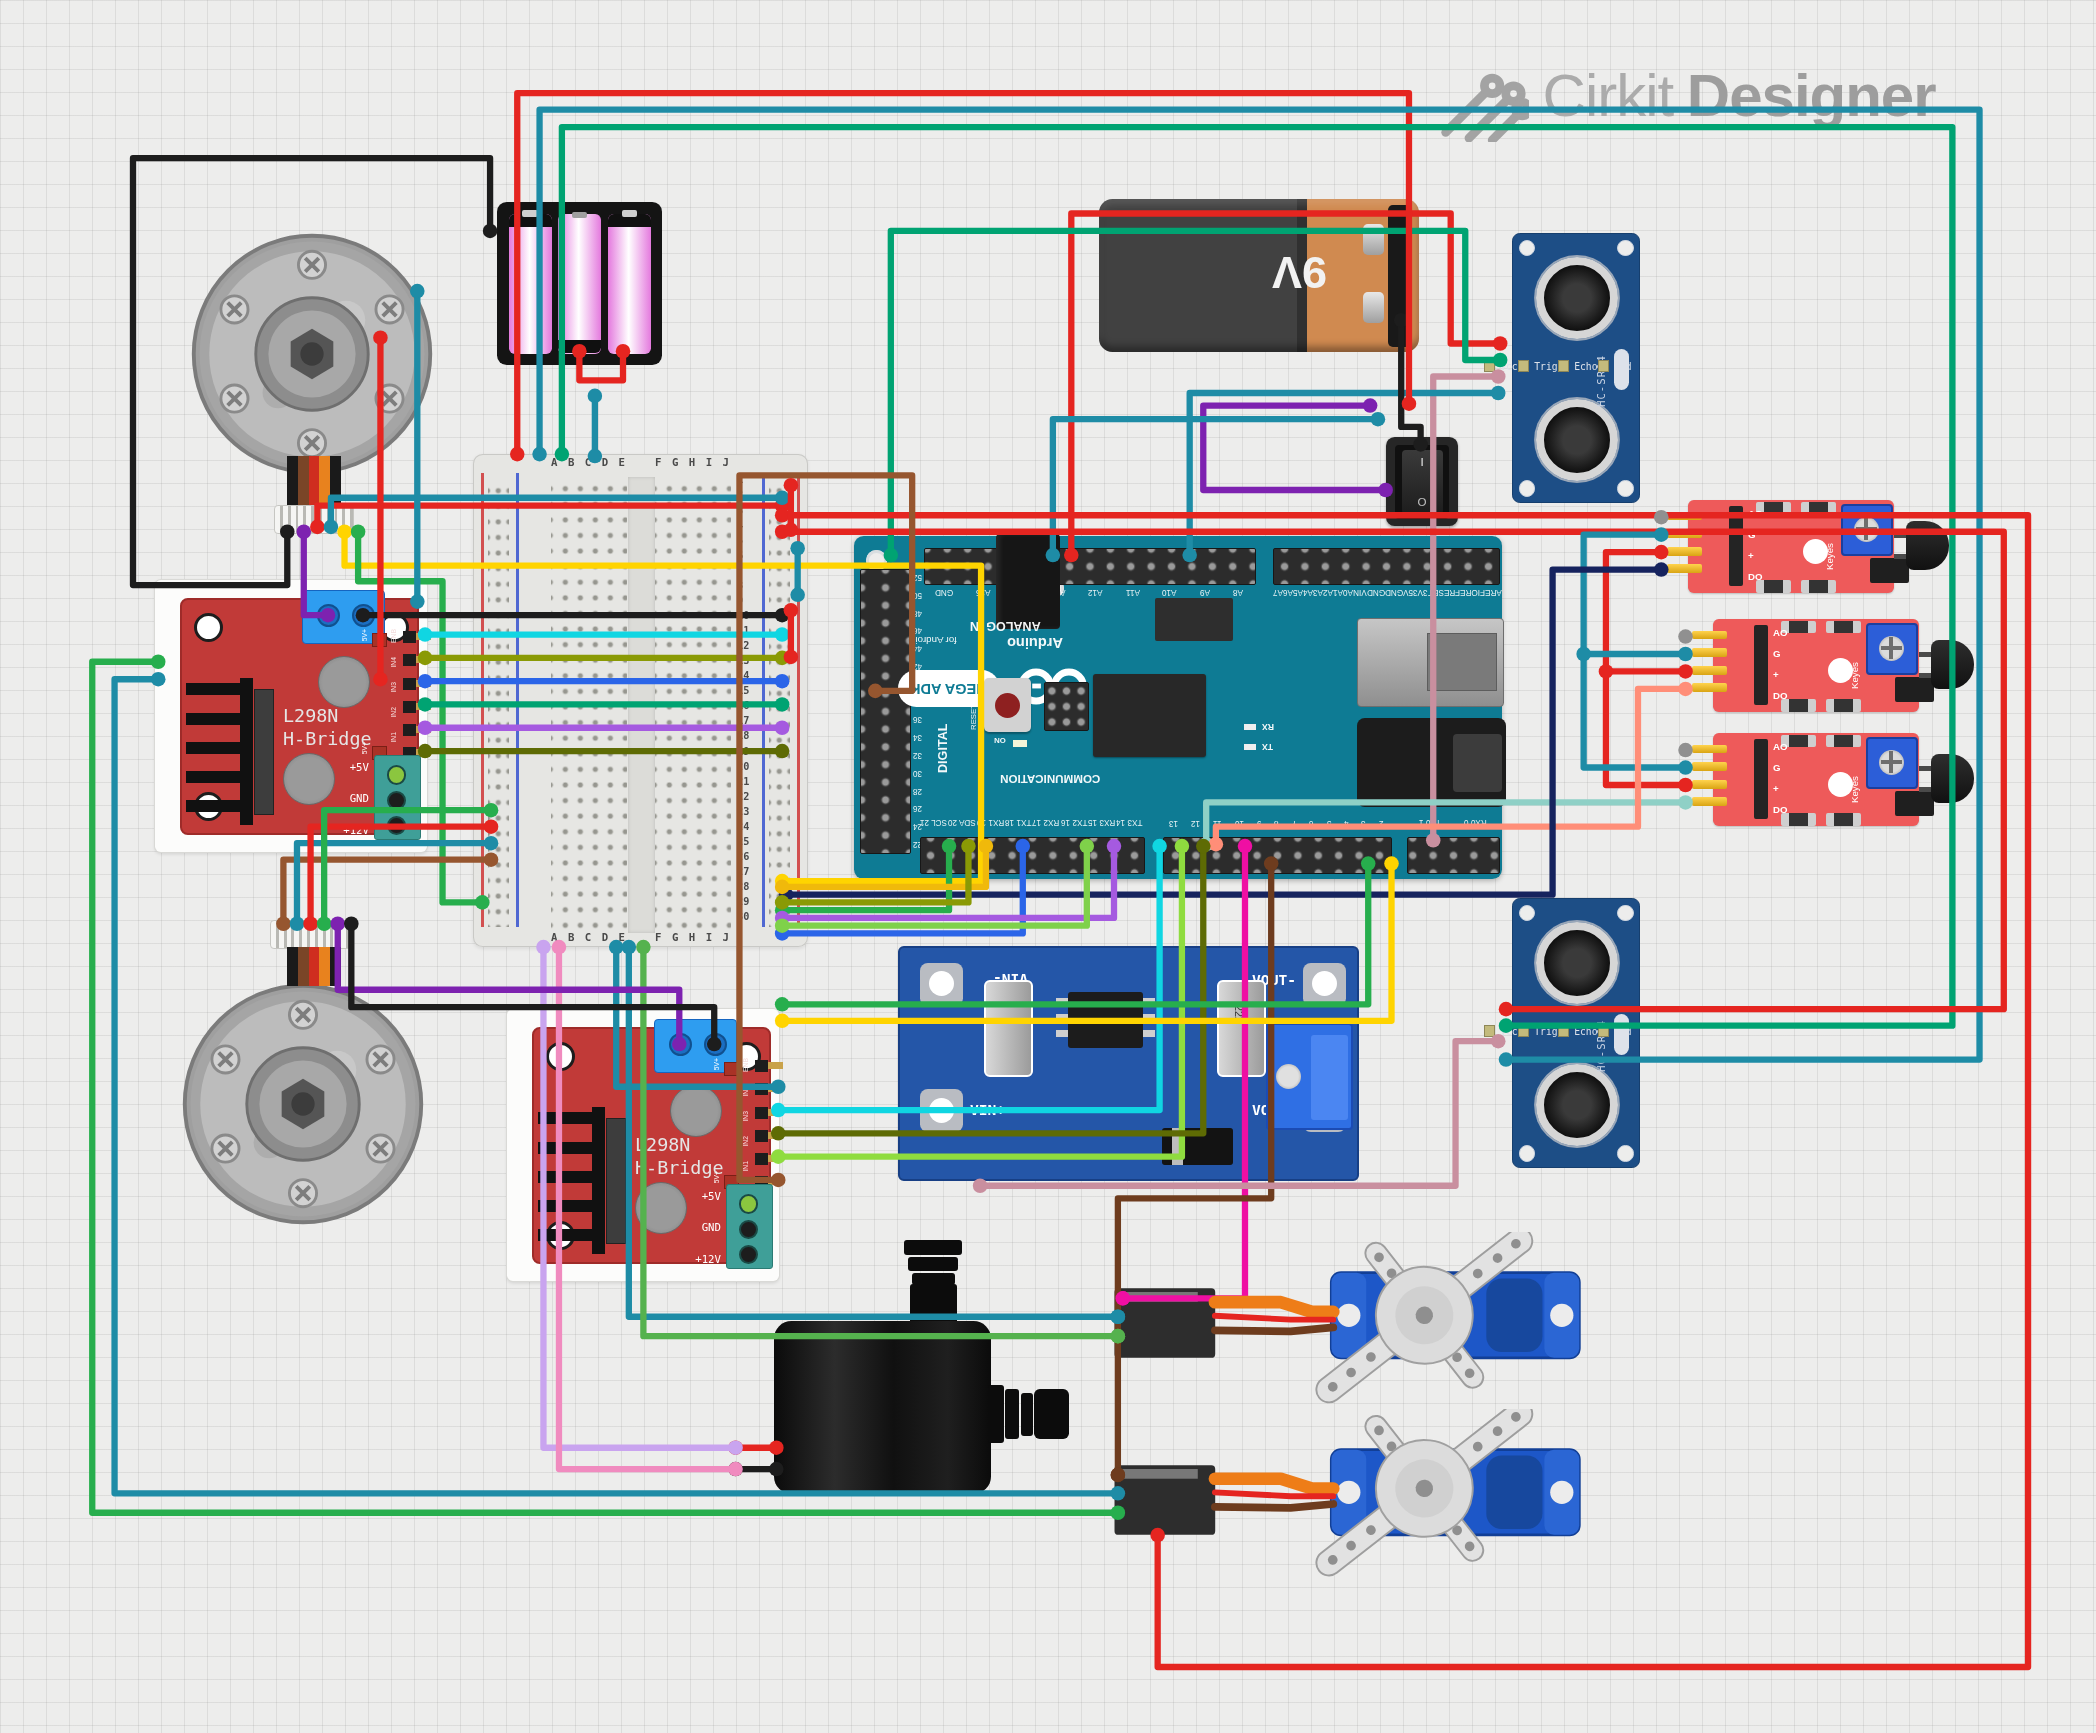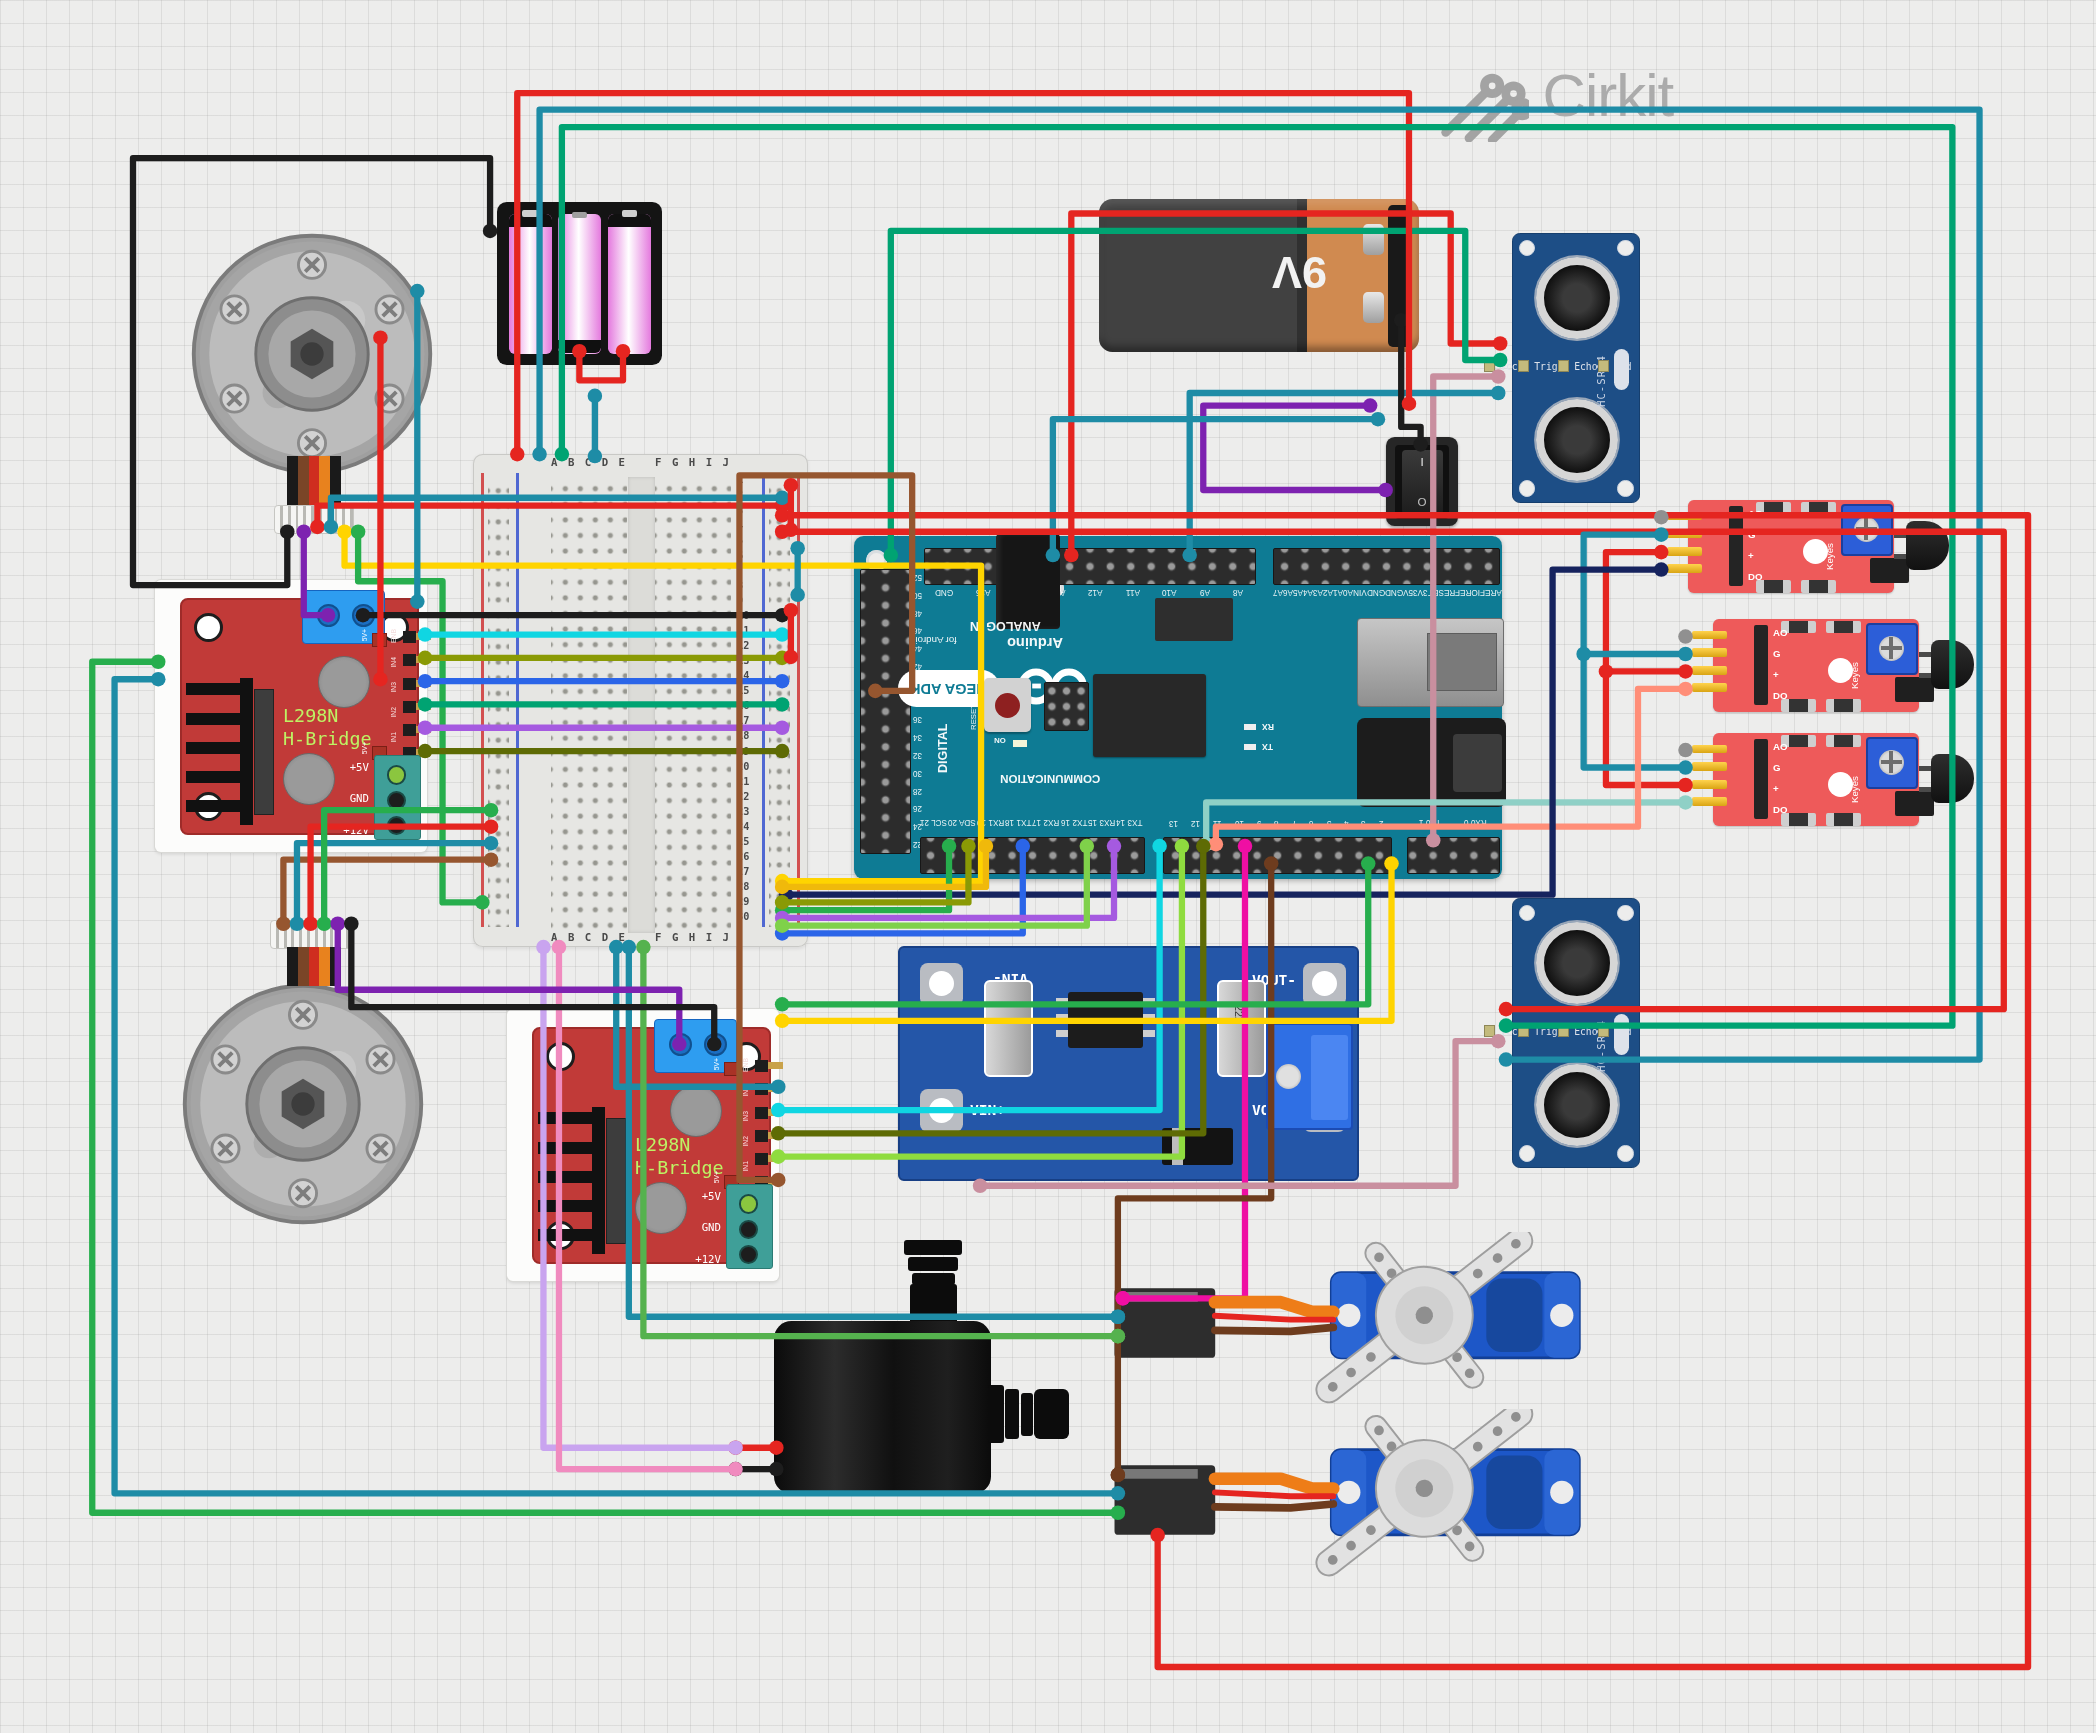--- a/index.html
+++ b/index.html
@@ -79,21 +79,21 @@
   
   .hb{width:272px;height:272px;background:#fcfcfb;border-radius:5.8px;box-shadow:0 0 0 1px #d9d9d6,0 1.9px 3.9px rgba(0,0,0,.12);}
   .hb .board{position:absolute;left:25px;top:17.5px;width:239px;height:237px;background:#c13a38;border:2.9px solid #9e2b29;border-radius:7.8px;box-sizing:border-box;}
   .hb .hole{position:absolute;width:29px;height:29px;border-radius:50%;background:#fff;border:3.9px solid #1d1d1d;box-sizing:border-box;}
   .hb .bterm{position:absolute;left:120px;top:-9.7px;width:83px;height:54px;background:#2e9df0;border:1.9px solid #1565c0;border-radius:3.9px;box-sizing:border-box;}
   .hb .bterm i{position:absolute;top:13.6px;width:23px;height:23px;border-radius:50%;background:#1b6ec2;border:2.9px solid #10508f;box-sizing:border-box;}
   .hb .fin{position:absolute;left:3.9px;width:56px;height:12.6px;background:#111;}
   .hb .bar{position:absolute;left:58px;top:78px;width:12.6px;height:147px;background:#111;}
   .hb .ic{position:absolute;left:72px;top:89px;width:17.5px;height:124px;background:#3d3d3d;border:1px solid #222;}
   .hb .cap{position:absolute;width:52px;height:52px;border-radius:50%;background:radial-gradient(circle,#9a9a9a 60%,#7b7b7b);border:1.9px solid #6a6a6a;box-sizing:border-box;}
-  .hb .name{position:absolute;left:101px;color:#bef264;font-size:18.4px;font-family:"DejaVu Sans Mono",monospace;}
+  .hb .name{position:absolute;left:101px;color:#e5e5e5;font-size:18.4px;font-family:"DejaVu Sans Mono",monospace;}
   .hb .pin6{position:absolute;left:221px;width:12.6px;height:12.6px;background:#1d1d1d;}
   .hb .pin6 i{position:absolute;left:12.6px;top:2.9px;width:15.5px;height:6.8px;background:#c9a24a;}
   .hb .ctl{position:absolute;left:208px;top:29px;height:142px;display:flex;flex-direction:column;justify-content:space-between;}
   .hb .ctl span{font-size:6.8px;color:#f3dcdc;writing-mode:vertical-rl;transform:rotate(180deg);}
   .hb .jmp{position:absolute;width:14.6px;height:14.6px;background:#a93226;border:1.9px solid #7a1f16;box-sizing:border-box;}
   .hb .jlab{position:absolute;font-size:6.8px;color:#fff;writing-mode:vertical-rl;transform:rotate(180deg);}
   .hb .pwr{position:absolute;left:142px;top:161px;width:45px;height:76px;display:flex;flex-direction:column;justify-content:space-between;align-items:flex-end;font-size:10.7px;color:#fff;font-family:"DejaVu Sans Mono",monospace;}
   .hb .tterm{position:absolute;left:192px;top:155px;width:47px;height:85px;background:#3f9f98;border:1.9px solid #2b7a73;border-radius:2.9px;box-sizing:border-box;}
   .hb .tterm i{position:absolute;left:11.6px;width:19.4px;height:19.4px;border-radius:50%;border:2.9px solid #1a4a45;box-sizing:border-box;}
   
@@ -126,20 +126,21 @@
       <g stroke="#a3a3a3" stroke-width="9" fill="none" stroke-linecap="round">
         <line x1="10" y1="86" x2="52" y2="44"></line>
           <circle cx="58" cy="38" r="8"></circle>
         <line x1="34" y1="92" x2="74" y2="52"></line>
           <circle cx="80" cy="46" r="8"></circle>
         <line x1="58" y1="94" x2="84" y2="68"></line>
           <circle cx="89" cy="62" r="7"></circle>
       </g>
     </svg>
     <span class="brand">Cirkit</span>
+    <span class="product">Designer</span>
   </div>
 
   <svg class="abs" style="left:186px;top:228px" width="252" height="252" viewBox="0 0 260 260">
     <circle cx="130" cy="130" r="122" fill="#9f9f9f" stroke="#7b7b7b" stroke-width="4"></circle>
     <circle cx="130" cy="130" r="111" fill="#bcbcbc"></circle>
     <circle cx="130" cy="130" r="111" fill="none" stroke="#a5a5a5" stroke-width="10"></circle>
     <g>
       <g fill="#d2d2d2" stroke="#8a8a8a" stroke-width="3">
         <circle cx="130" cy="38" r="14"></circle>
           <circle cx="210" cy="84" r="14"></circle>

